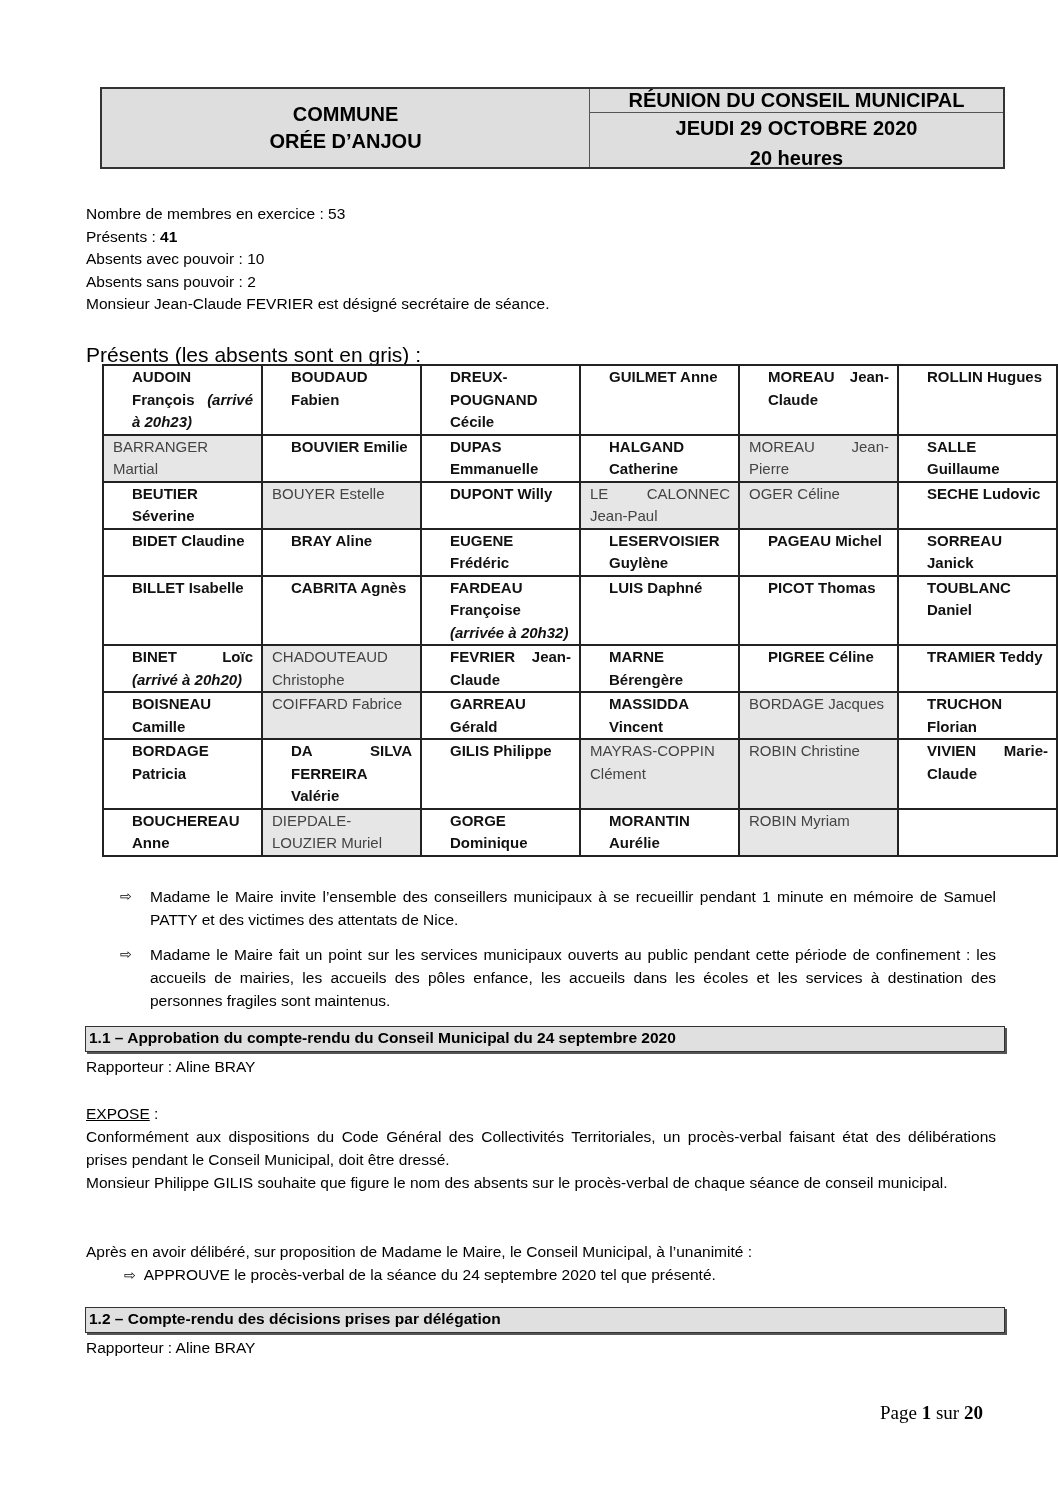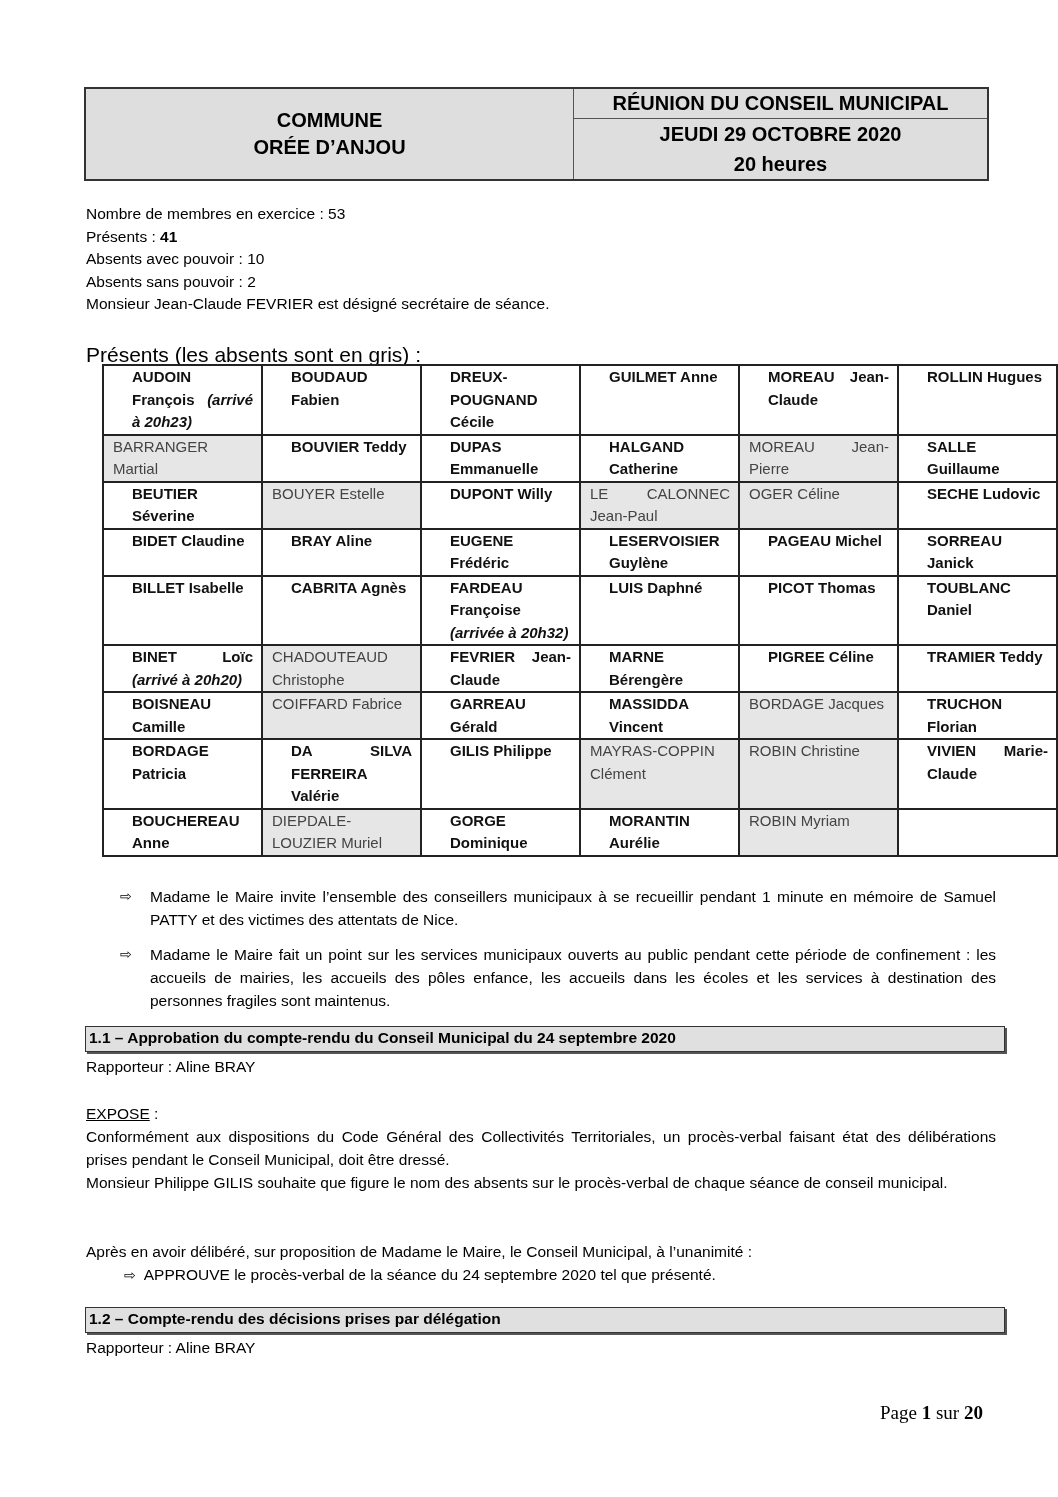--- a/index.html
+++ b/index.html
@@ -1,21 +1,21 @@
 <!DOCTYPE html>
 <html><head>
   <meta charset="utf-8">
   <style>
     html, body { margin: 0; padding: 0; background: #ffffff; }
     body {
       width: 1058px; height: 1497px; position: relative; overflow: hidden;
       font-family: "Liberation Sans", sans-serif; color: #000;
     }
     .header-box {
-      position: absolute; left: 84px; top: 87px; width: 905px; height: 94px;
+      position: absolute; left: 100px; top: 87px; width: 905px; height: 82px;
       border: 2px solid #333; background: #dedede; box-sizing: border-box;
       display: flex;
     }
     .hb-left {
       width: 487px; border-right: 1px solid #555; display: flex; flex-direction: column;
       align-items: center; justify-content: center; font-weight: bold; font-size: 20px; line-height: 27px;
     }
     .hb-right { flex: 1; display: flex; flex-direction: column; }
     .hb-r1 {
       height: 32px; border-bottom: 1px solid #555; display: flex; align-items: center; justify-content: center;
@@ -92,21 +92,21 @@
       <tr>
         <td class="present"><span>AUDOIN François</span> <span class="note">(arrivé à 20h23)</span></td>
         <td class="present"><span>BOUDAUD Fabien</span></td>
         <td class="present"><span>DREUX-POUGNAND Cécile</span></td>
         <td class="present"><span>GUILMET Anne</span></td>
         <td class="present"><span>MOREAU Jean-Claude</span></td>
         <td class="present"><span>ROLLIN Hugues</span></td>
       </tr>
       <tr>
         <td class="absent"><span>BARRANGER Martial</span></td>
-        <td class="present"><span>BOUVIER Teddy</span></td>
+        <td class="present"><span>BOUVIER Emilie</span></td>
         <td class="present"><span>DUPAS Emmanuelle</span></td>
         <td class="present"><span>HALGAND Catherine</span></td>
         <td class="absent"><span>MOREAU Jean-Pierre</span></td>
         <td class="present"><span>SALLE Guillaume</span></td>
       </tr>
       <tr>
         <td class="present"><span>BEUTIER Séverine</span></td>
         <td class="absent"><span>BOUYER Estelle</span></td>
         <td class="present"><span>DUPONT Willy</span></td>
         <td class="absent"><span>LE CALONNEC Jean-Paul</span></td>

